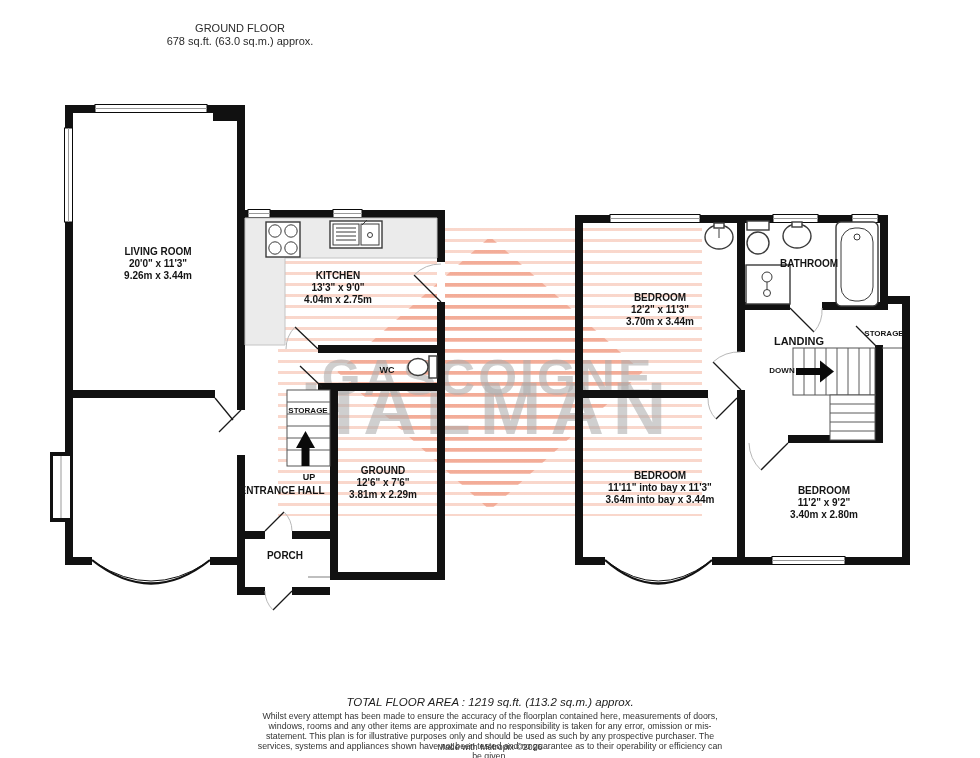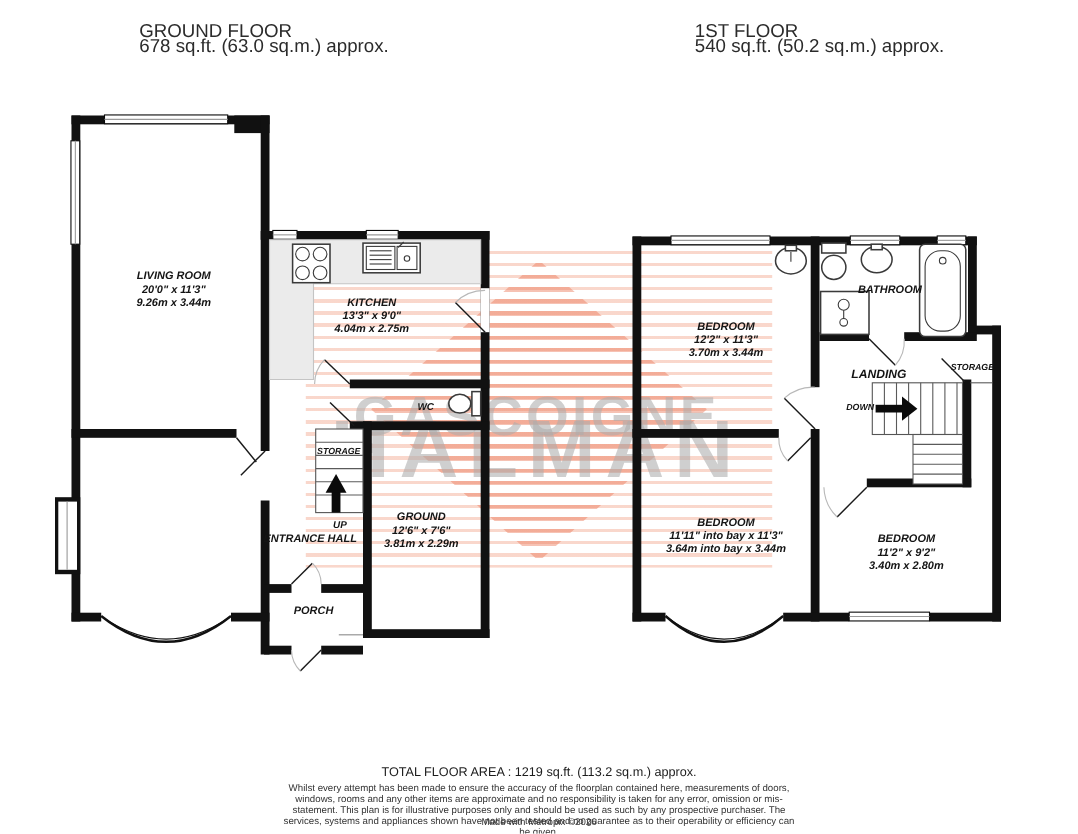--- a/index.html
+++ b/index.html
@@ -26,29 +26,29 @@
   .fixthin{fill:none;stroke:#3a3a3a;stroke-width:1;}
   .tread{stroke:#5a5a5a;stroke-width:1;}
   .stairbox{fill:#fff;stroke:#555;stroke-width:1;}
   .counter{fill:#ebebeb;stroke:#c4c4c4;stroke-width:1;}
   .arrow{fill:#0a0a0a;}
   .bay{fill:#fff;stroke:#111;stroke-width:2.2;}
   .bayin{fill:none;stroke:#111;stroke-width:1;}
   .drive{stroke:#aaa;stroke-width:1.5;}
   
   .lbl{position:absolute;transform:translate(-50%,-50%);text-align:center;z-index:5;
-       font-weight:bold;font-size:10px;line-height:12px;color:#141414;white-space:nowrap;font-style:italic;}
+       font-weight:bold;font-size:10px;line-height:12px;color:#141414;white-space:nowrap;}
   .tag{font-size:9px;}
   .sm{font-size:8px;}
   .md{font-size:11px;}
-  .hdr{position:absolute;transform:translate(-50%,0);text-align:left;z-index:5;
-       font-size:17px;line-height:13px;color:#2b2b2b;white-space:nowrap;}
+  .hdr{position:absolute;transform:translate(-50%,0);text-align:center;z-index:5;
+       font-size:11px;line-height:13px;color:#2b2b2b;white-space:nowrap;}
   
   .foot{position:absolute;left:50%;transform:translateX(-50%);text-align:center;z-index:5;color:#1c1c1c;}
-  #foot-total{top:696px;font-size:11.5px;}
+  #foot-total{top:696px;font-size:11.5px;font-style:italic;}
   #foot-disc{top:711px;width:470px;font-size:8.8px;line-height:10px;color:#333;}
   #foot-credit{top:742px;font-size:8.8px;color:#333;}
 </style>
 </head>
 <body>
 
 <div id="stage">
 
   <div id="wm-stripes">
     <div id="wm-diamond"></div>
@@ -246,24 +246,20 @@
         <circle class="fixthin" cx="767" cy="293" r="3.5"></circle>
         <line class="fixthin" x1="767" y1="282" x2="767" y2="289.5"></line>
       </g>
     </g>
   </svg>
 
   <div class="hdr" style="left:240px;top:22px">
     <div>GROUND FLOOR</div>
     <div>678 sq.ft. (63.0 sq.m.) approx.</div>
   </div>
-  <div class="hdr" style="left:745px;top:22px">
-    <div>1ST FLOOR</div>
-    <div>540 sq.ft. (50.2 sq.m.) approx.</div>
-  </div>
 
   <div class="lbl" style="left:158px;top:264px">
     <div>LIVING ROOM</div>
     <div>20'0" x 11'3"</div>
     <div>9.26m x 3.44m</div>
   </div>
   <div class="lbl" style="left:338px;top:288px">
     <div>KITCHEN</div>
     <div>13'3" x 9'0"</div>
     <div>4.04m x 2.75m</div>

